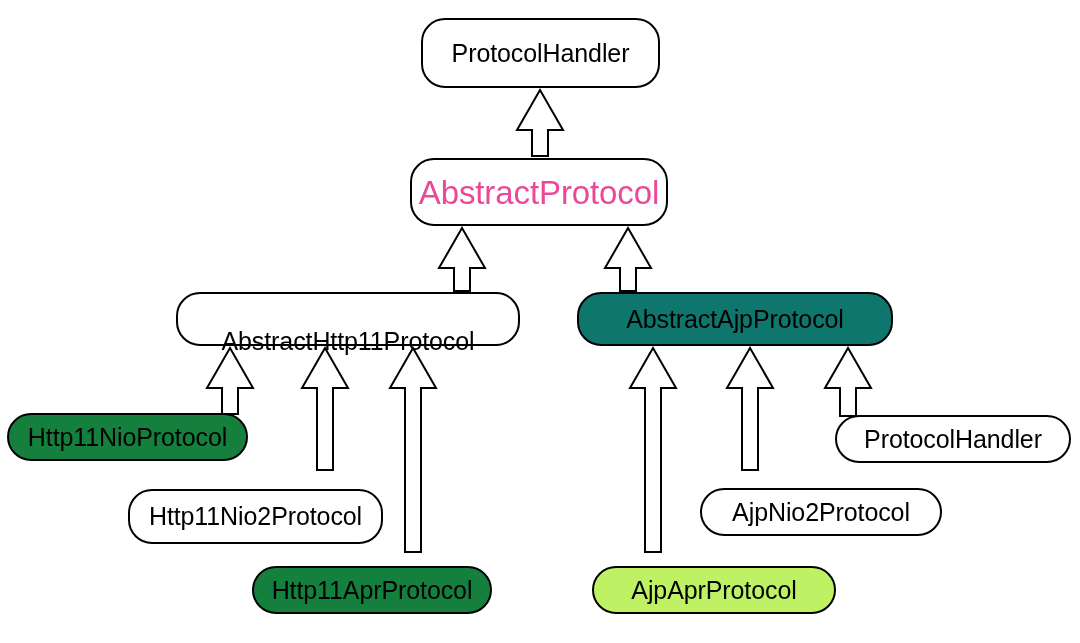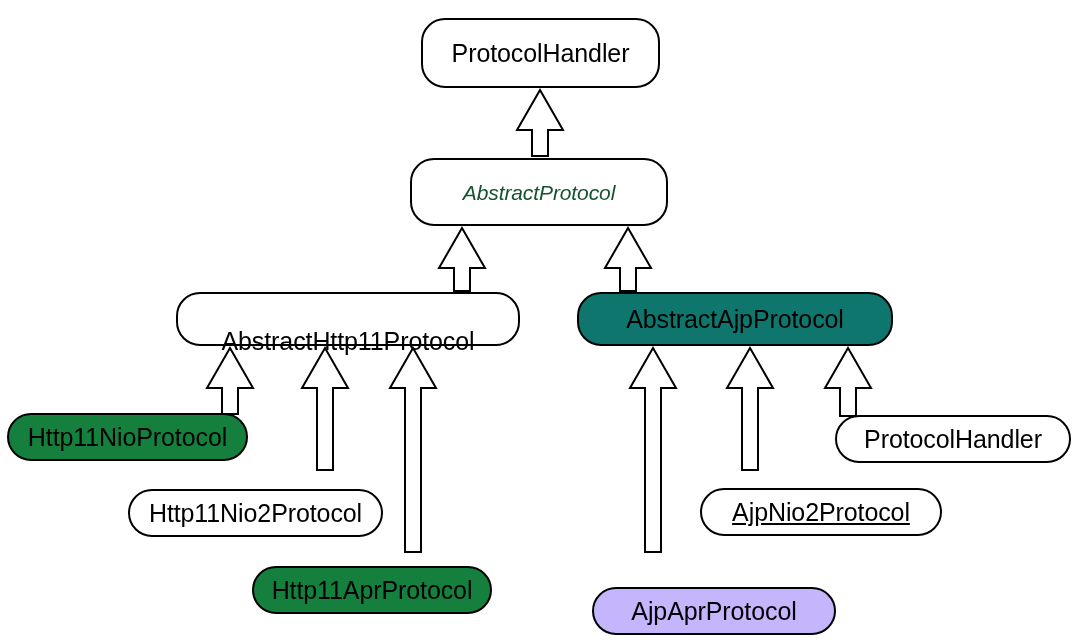--- a/index.html
+++ b/index.html
@@ -59,41 +59,41 @@
       <polygon points="653,348 676,388 661,388 661,552 645,552 645,388 630,388" fill="#ffffff" stroke="#000000" stroke-width="2" stroke-linejoin="miter"></polygon>
       <polygon points="750,348 773,388 758,388 758,470 742,470 742,388 727,388" fill="#ffffff" stroke="#000000" stroke-width="2" stroke-linejoin="miter"></polygon>
       <polygon points="848,348 871,388 856,388 856,416 840,416 840,388 825,388" fill="#ffffff" stroke="#000000" stroke-width="2" stroke-linejoin="miter"></polygon>
     </svg>
 
   <div id="node-layer">
       <div class="uml-node" style="left: 421px; top: 18px; width: 239px; height: 70px; background: rgb(255, 255, 255); border: 2px solid rgb(0, 0, 0); border-radius: 24px; align-items: center;">
         <span class="uml-node-label" style="color: rgb(0, 0, 0); font-size: 25px;">ProtocolHandler</span>
       </div>
       <div class="uml-node" style="left: 410px; top: 158px; width: 258px; height: 68px; background: rgb(255, 255, 255); border: 2px solid rgb(0, 0, 0); border-radius: 24px;">
-        <span class="uml-node-label" style="color: #14532d; font-size: 21px; font-style: italic;">AbstractProtocol</span>
+        <span class="uml-node-label" style="color: #ec4899; font-size: 33px;">AbstractProtocol</span>
       </div>
       <div class="uml-node" style="left: 176px; top: 292px; width: 344px; height: 54px; background: rgb(255, 255, 255); border: 2px solid rgb(0, 0, 0); border-radius: 24px;">
         <span class="uml-node-label" style="color: rgb(0, 0, 0); font-size: 25px; margin-top: 45px;">AbstractHttp11Protocol</span>
       </div>
       <div class="uml-node" style="left: 577px; top: 292px; width: 316px; height: 54px; background: #0f766e; border: 2px solid rgb(0, 0, 0); border-radius: 24px;">
         <span class="uml-node-label" style="color: rgb(0, 0, 0); font-size: 25px;">AbstractAjpProtocol</span>
       </div>
       <div class="uml-node" style="left: 7px; top: 413px; width: 241px; height: 48px; background: #15803d; border: 2px solid rgb(0, 0, 0); border-radius: 24px;">
         <span class="uml-node-label" style="color: rgb(0, 0, 0); font-size: 25px;">Http11NioProtocol</span>
       </div>
-      <div class="uml-node" style="left: 128px; top: 489px; width: 255px; height: 48px; background: rgb(255, 255, 255); border: 2px solid rgb(0, 0, 0); border-radius: 24px;">
+      <div class="uml-node" style="left: 128px; top: 489px; width: 255px; height: 55px; background: rgb(255, 255, 255); border: 2px solid rgb(0, 0, 0); border-radius: 24px;">
         <span class="uml-node-label" style="color: rgb(0, 0, 0); font-size: 25px;">Http11Nio2Protocol</span>
       </div>
       <div class="uml-node" style="left: 252px; top: 566px; width: 240px; height: 48px; background: #15803d; border: 2px solid rgb(0, 0, 0); border-radius: 24px;">
         <span class="uml-node-label" style="color: rgb(0, 0, 0); font-size: 25px;">Http11AprProtocol</span>
       </div>
       <div class="uml-node" style="left: 835px; top: 415px; width: 236px; height: 48px; background: rgb(255, 255, 255); border: 2px solid rgb(0, 0, 0); border-radius: 24px;">
         <span class="uml-node-label" style="color: rgb(0, 0, 0); font-size: 25px;">ProtocolHandler</span>
       </div>
-      <div class="uml-node" style="left: 700px; top: 488px; width: 242px; height: 48px; background: rgb(255, 255, 255); border: 2px solid rgb(0, 0, 0); border-radius: 24px; text-decoration: underline;">
+      <div class="uml-node" style="left: 700px; top: 488px; width: 242px; height: 48px; background: rgb(255, 255, 255); border: 2px solid rgb(0, 0, 0); border-radius: 24px;">
         <span class="uml-node-label" style="color: rgb(0, 0, 0); font-size: 25px;">AjpNio2Protocol</span>
       </div>
-      <div class="uml-node" style="left: 592px; top: 566px; width: 244px; height: 48px; background: #c4b5fd; border: 2px solid rgb(0, 0, 0); border-radius: 24px; margin-top: 21px;">
+      <div class="uml-node" style="left: 592px; top: 566px; width: 244px; height: 48px; background: #bef264; border: 2px solid rgb(0, 0, 0); border-radius: 24px;">
         <span class="uml-node-label" style="color: rgb(0, 0, 0); font-size: 25px;">AjpAprProtocol</span>
       </div>
     </div>
 
 </div>
 
 </body></html>

